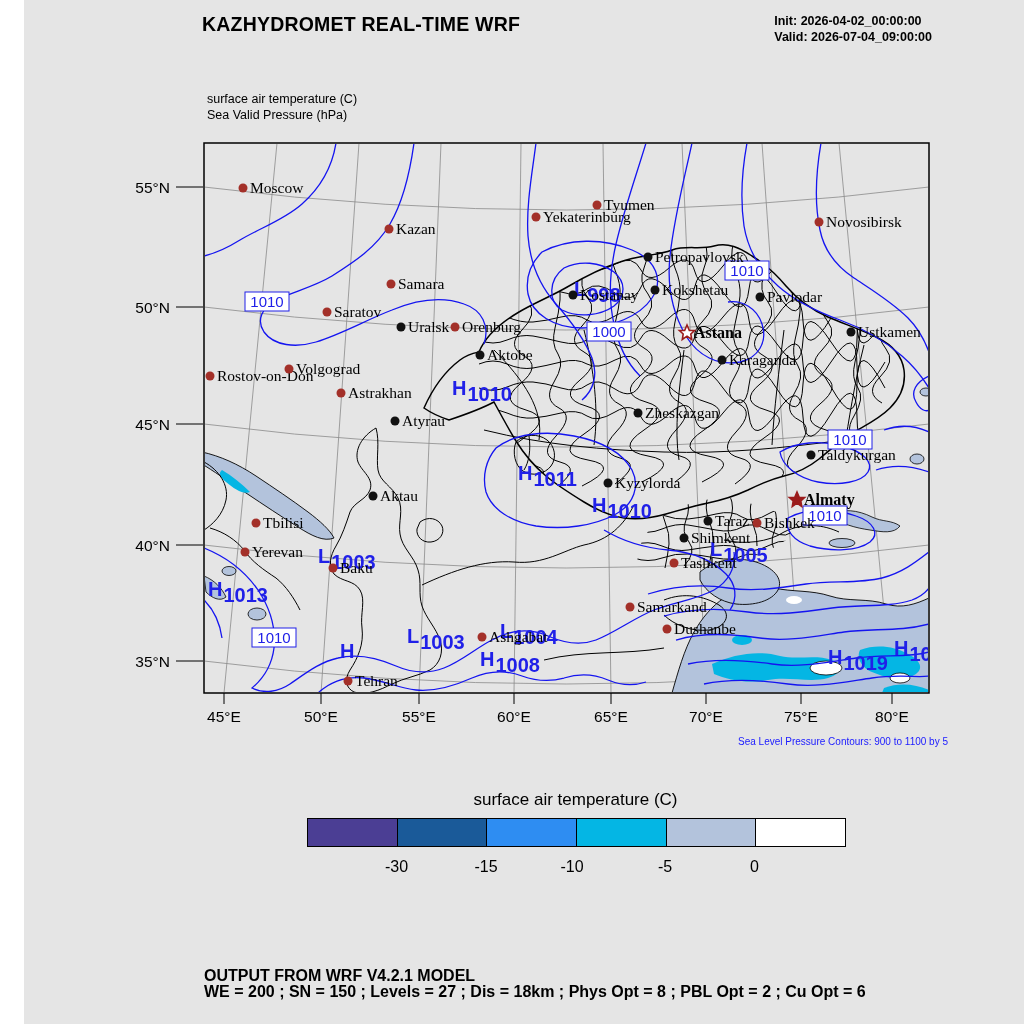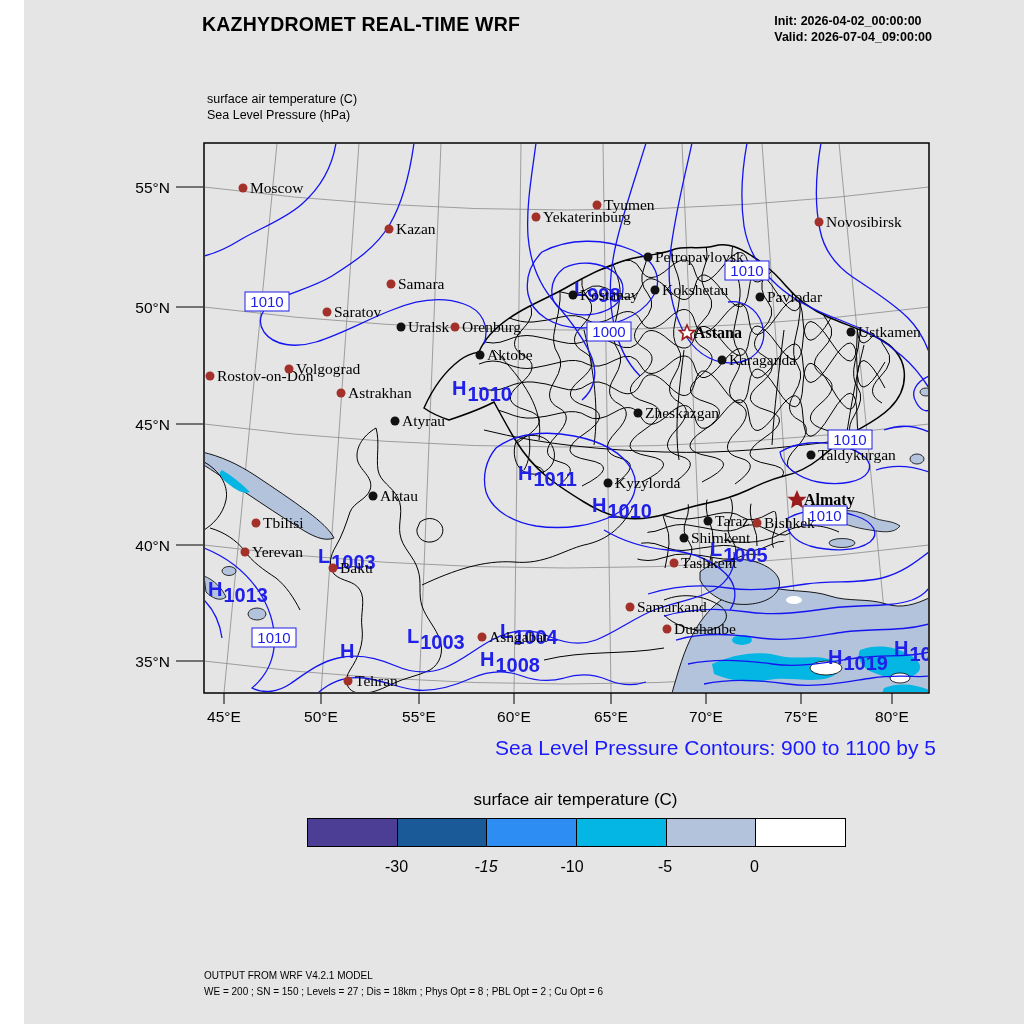--- a/index.html
+++ b/index.html
@@ -2,48 +2,48 @@
 <html><head>
 <meta charset="utf-8">
 <style>
   html,body{margin:0;padding:0;background:#fff;}
   #page{position:relative;width:1024px;height:1024px;background:#e5e5e5;overflow:hidden;
         font-family:"Liberation Sans",sans-serif;color:#000;margin-left:24px;}
   .abs{position:absolute;}
   #main-title{left:178px;top:13px;font-size:19.5px;font-weight:bold;letter-spacing:0.2px;}
   #run-times{right:116px;top:13px;font-size:12.5px;font-weight:bold;line-height:16px;}
   #field-lines{left:183px;top:92px;font-size:12.5px;line-height:15.5px;}
-  #slp-note{right:112px;top:736px;font-size:21px;color:#1a1aff;}
+  #slp-note{right:100px;top:736px;font-size:10px;color:#1a1aff;}
   #cbar-title{left:283px;top:790px;width:537px;text-align:center;font-size:17px;}
   #colorbar{left:283px;top:818px;width:537px;height:27px;display:flex;border:1px solid #000;box-sizing:content-box;}
   #colorbar .seg{flex:1 1 0;border-right:1px solid #000;}
   #colorbar .seg:last-child{border-right:none;}
   #cbar-labels{left:0;top:858px;width:1024px;height:20px;font-size:16px;}
   #cbar-labels span{position:absolute;transform:translateX(-50%);}
-  #footer{left:180px;top:968px;font-size:10px;font-weight:normal;line-height:16px;}
+  #footer{left:180px;top:968px;font-size:16px;font-weight:bold;line-height:16px;}
   svg text{font-family:"Liberation Serif",serif;}
   text.axis{font-family:"Liberation Sans",sans-serif;font-size:15.5px;fill:#000;}
   text.city{font-size:15.5px;fill:#000;}
   text.city.bold{font-weight:bold;font-size:16px;}
   text.hl{font-family:"Liberation Sans",sans-serif;fill:#2020e8;font-size:20px;font-weight:bold;}
   text.cbox{font-family:"Liberation Sans",sans-serif;fill:#2020e8;font-size:15px;}
 </style>
 </head>
 <body>
 
 <div id="page">
 
   <div class="abs" id="main-title">KAZHYDROMET REAL-TIME WRF</div>
   <div class="abs" id="run-times">
     <div>Init: 2026-04-02_00:00:00</div>
     <div>Valid: 2026-07-04_09:00:00</div>
   </div>
   <div class="abs" id="field-lines">
     <div>surface air temperature   (C)</div>
-    <div>Sea Level Pressure   (hPa)</div>
+    <div>Sea Valid Pressure   (hPa)</div>
   </div>
 
   <svg id="map-svg" class="abs" style="left:0;top:0" width="1024" height="780" viewBox="0 0 1024 780">
     <defs>
       <clipPath id="mapclip">
           <rect x="181" y="144" width="723" height="548"></rect>
         </clipPath>
       <clipPath id="meshclip">
         <path d="M400,408 C408,390 420,372 436,360 C444,354 450,353 455,352 C462,335 478,322 495,312 C512,302 528,296 545,286 C562,276 578,268 596,262 C615,255 632,256 648,250 C663,245 676,250 690,246 C704,242 716,248 728,256 C741,264 752,274 762,286 C774,300 788,310 804,317 C820,324 838,330 854,338 C868,345 878,356 880,370 C882,385 876,398 866,408 C855,419 842,425 830,432 C817,440 806,450 795,459 C785,467 773,473 760,476 C748,479 736,484 724,490 C711,496 698,500 684,503 C670,506 656,510 642,514 C628,518 614,520 600,518 C586,516 573,510 560,502 C547,494 534,486 522,476 C510,466 500,454 492,441 C484,428 477,415 470,402 C455,410 440,415 425,420 C410,415 400,408 400,408 Z"></path>
       </clipPath>
@@ -319,21 +319,21 @@
   <div class="abs" id="colorbar">
       <div class="seg" style="background: rgb(75, 62, 148);"></div>
       <div class="seg" style="background: rgb(26, 90, 153);"></div>
       <div class="seg" style="background: rgb(46, 141, 242);"></div>
       <div class="seg" style="background: rgb(4, 182, 228);"></div>
       <div class="seg" style="background: rgb(179, 195, 220);"></div>
       <div class="seg" style="background: rgb(255, 255, 255);"></div>
     </div>
   <div class="abs" id="cbar-labels">
       <span style="left: 372.5px;">-30</span>
-      <span style="left: 462px; font-style: italic;">-15</span>
+      <span style="left: 462px;">-15</span>
       <span style="left: 548px;">-10</span>
       <span style="left: 641px;">-5</span>
       <span style="left: 730.5px;">0</span>
     </div>
 
   <div class="abs" id="footer">
     <div>OUTPUT FROM WRF V4.2.1 MODEL</div>
     <div>WE = 200 ; SN = 150 ; Levels = 27 ; Dis = 18km ; Phys Opt = 8 ; PBL Opt = 2 ; Cu Opt = 6</div>
   </div>
 </div>

